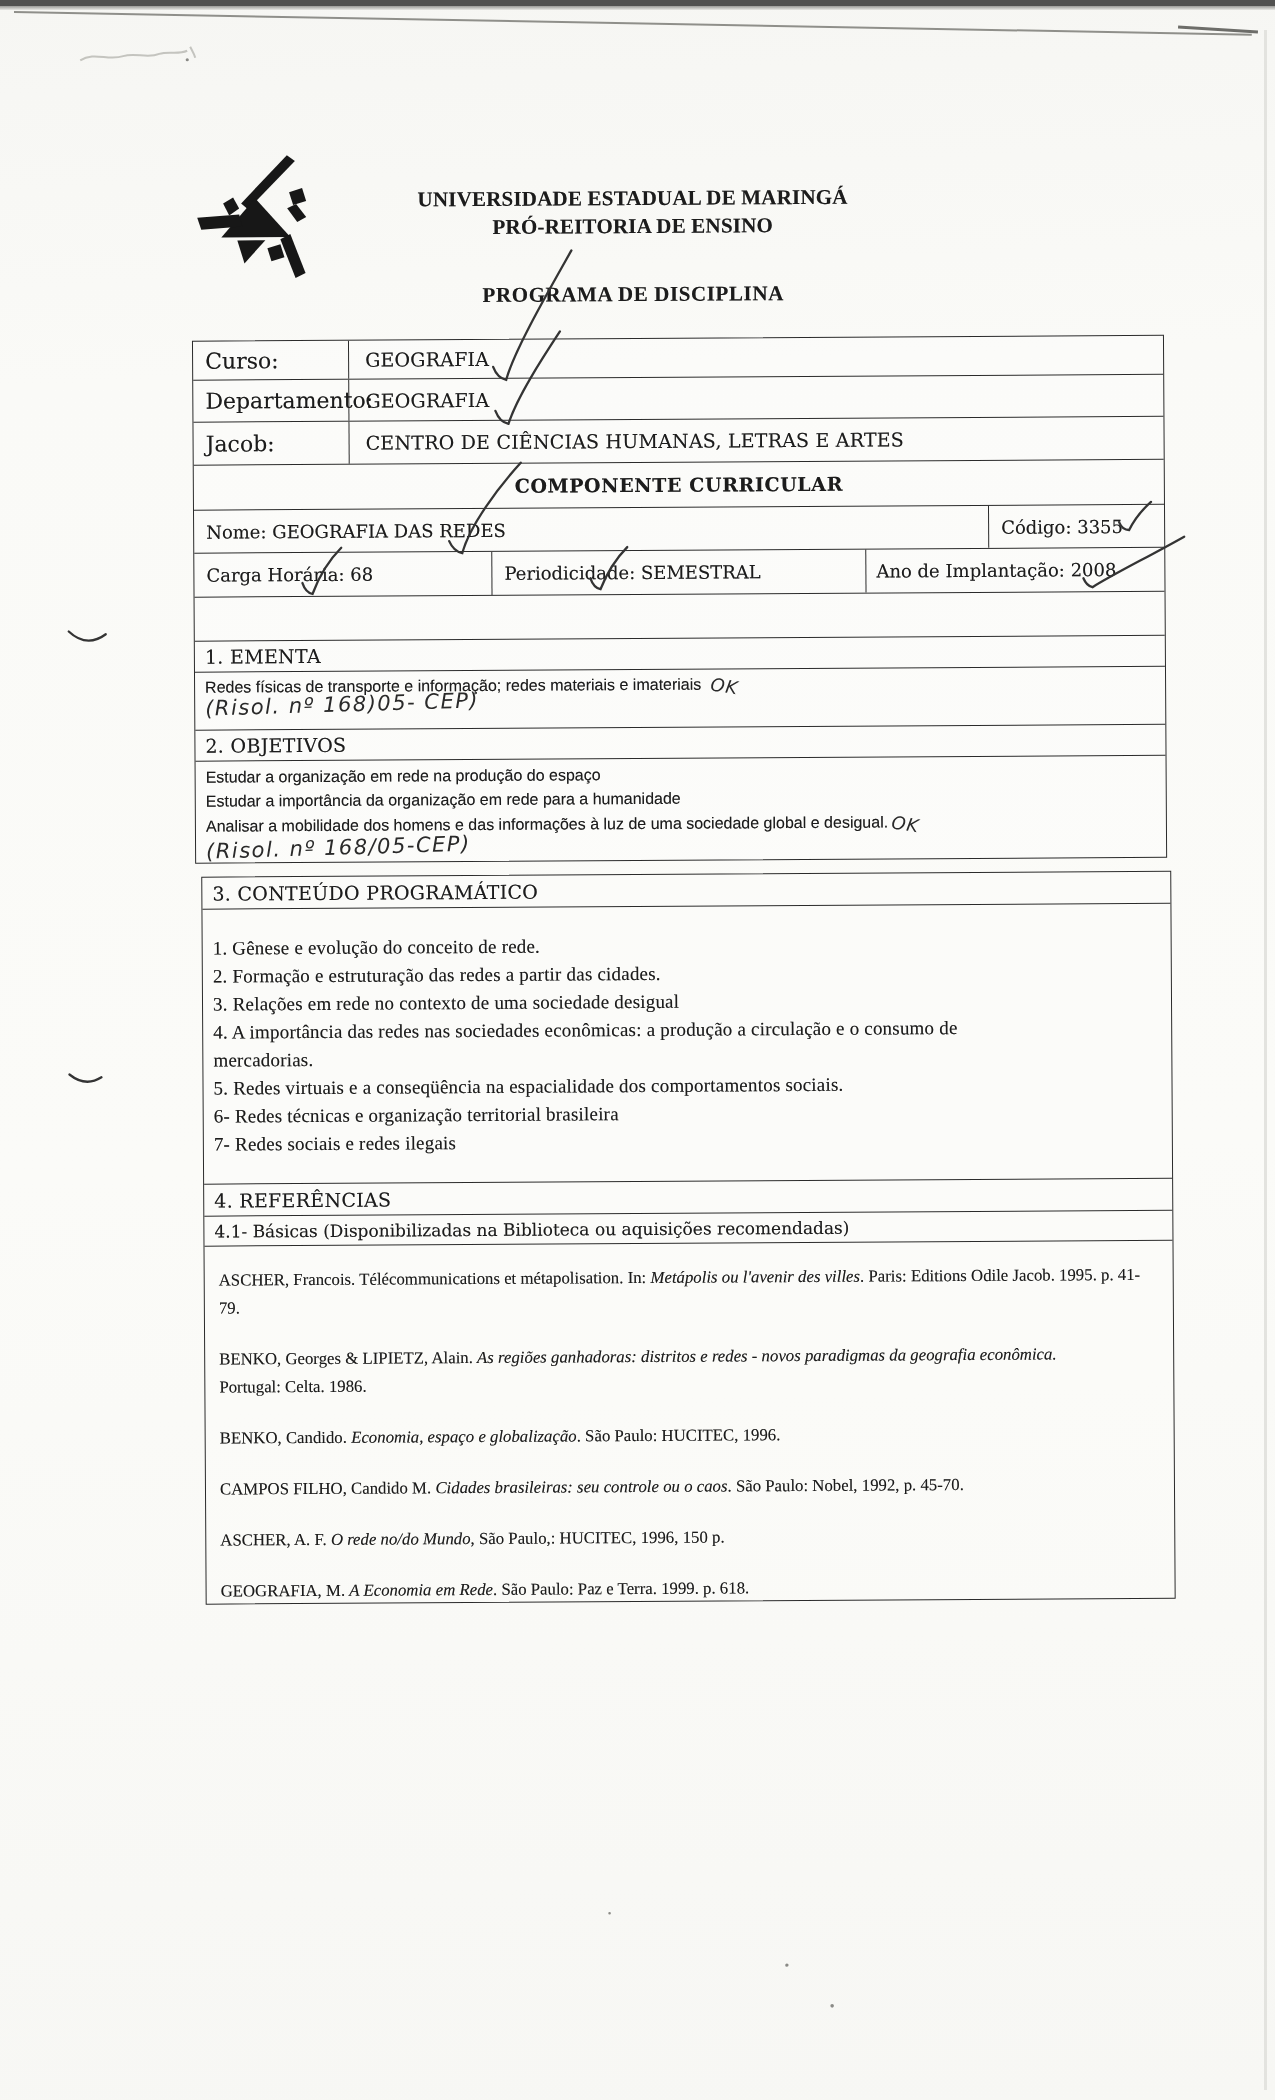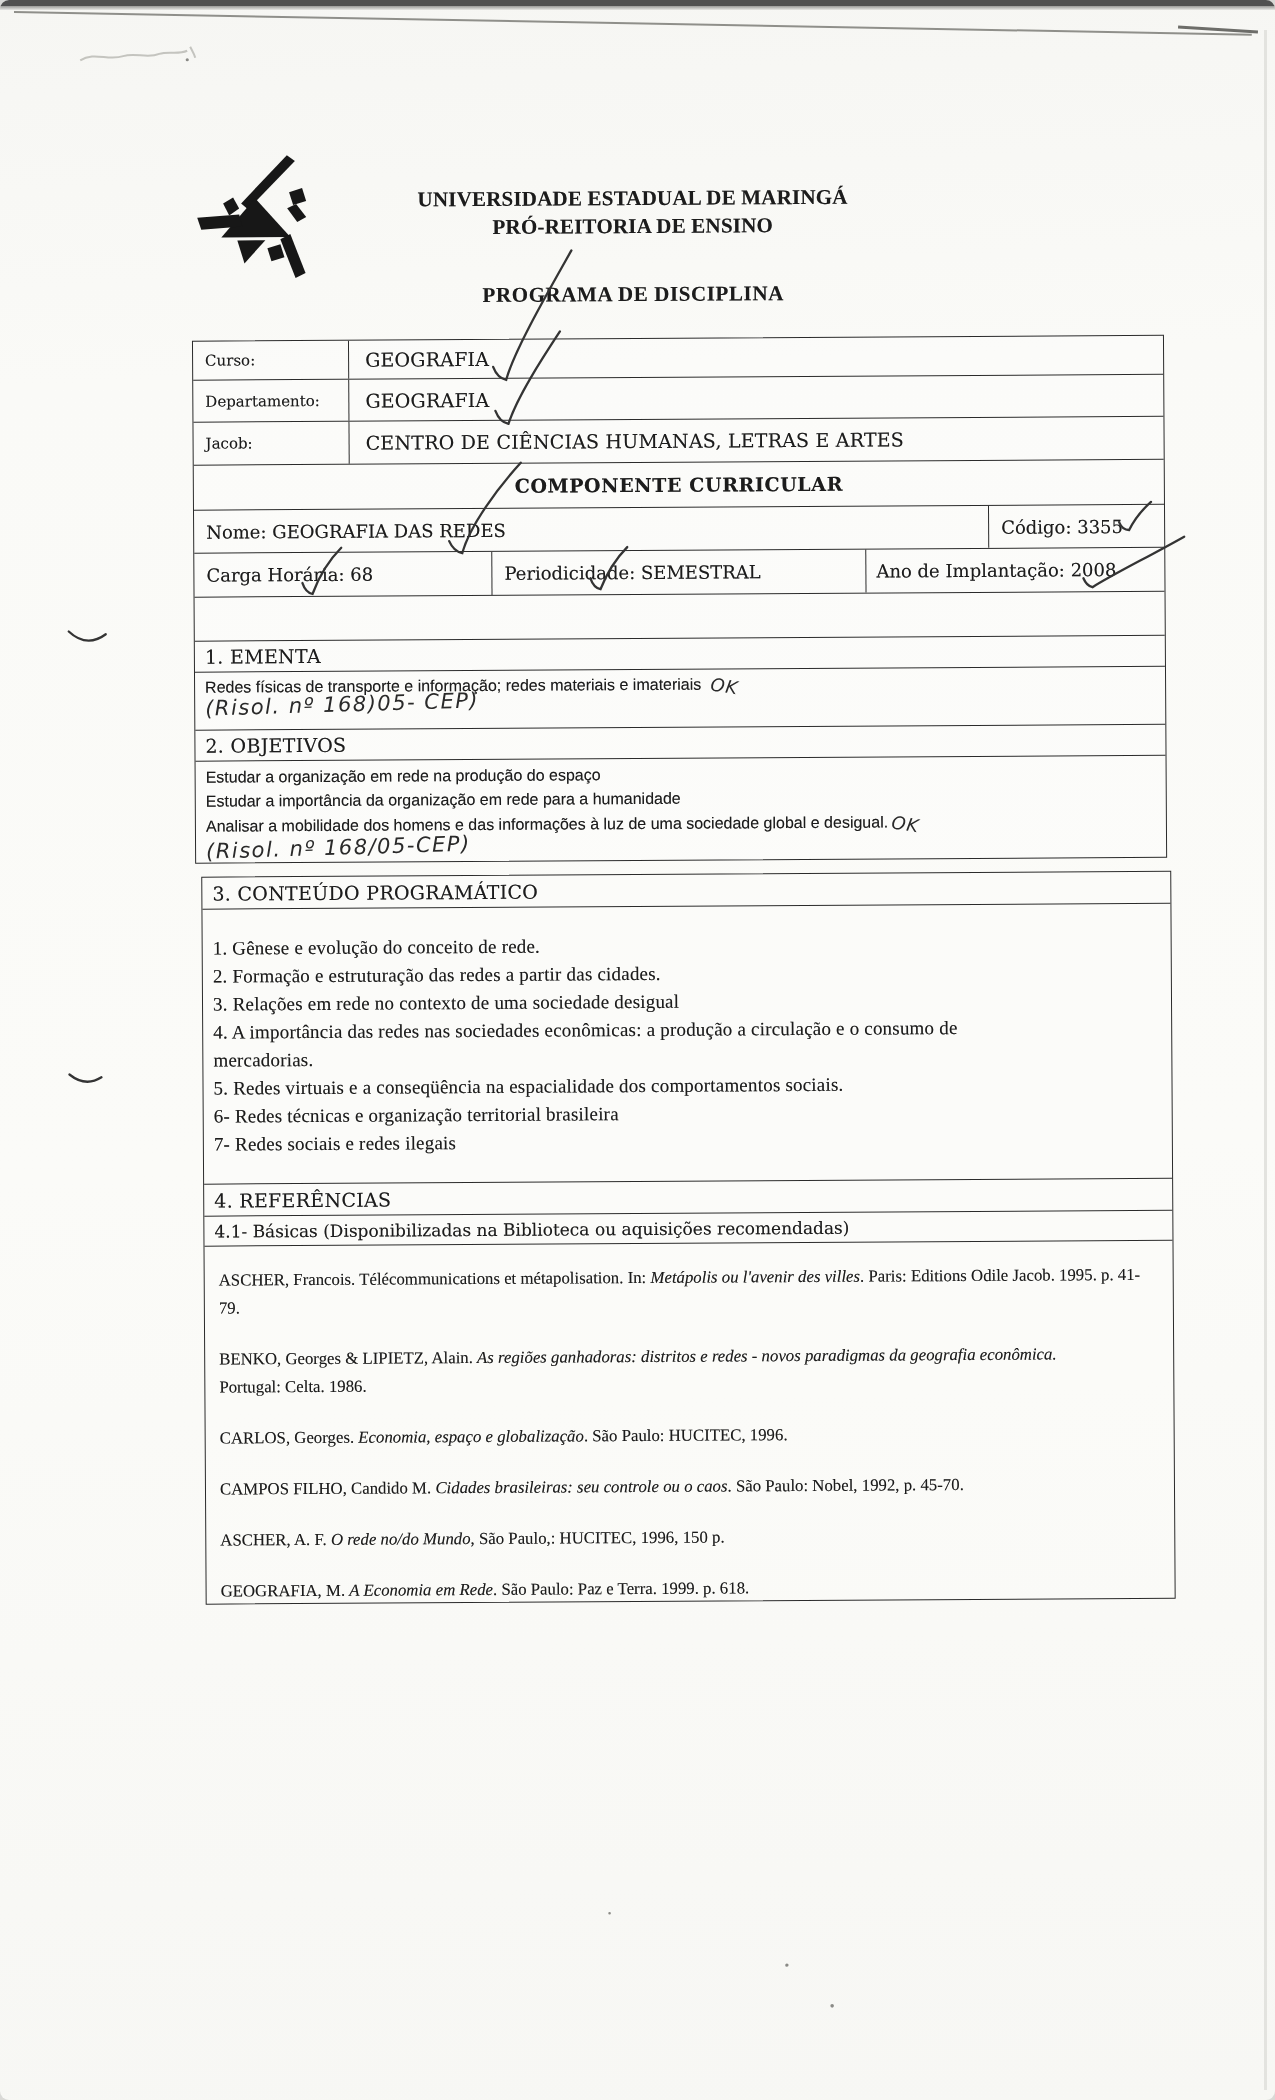--- a/index.html
+++ b/index.html
@@ -8,21 +8,20 @@
     --hand:#2a2a2a;
   }
   html,body{margin:0;padding:0;background:#d9d9d6;}
   .page{
     position:relative;
     width:1275px;height:2100px;
     background:linear-gradient(178deg,#f6f6f3 0%,#fafaf7 18%,#fbfbf8 55%,#f7f7f4 100%);
     overflow:hidden;
     color:var(--ink);
     font-family:"DejaVu Serif",serif;
-    border-radius:9px;
   }
   
   .scan-strip{position:absolute;top:0;left:0;width:1275px;height:6px;background:#515150;}
   .scan-strip2{position:absolute;top:6px;left:0;width:1275px;height:4px;background:linear-gradient(#9a9a97,#e8e8e4);}
   .scan-edge-line{position:absolute;top:11px;left:14px;width:1238px;height:2px;background:#8f8f8a;transform:rotate(1.05deg);transform-origin:left center;}
   .scan-edge-wedge{position:absolute;top:28px;left:1178px;width:80px;height:3px;background:#6d6d69;transform:rotate(3.5deg);}
   .scan-right-edge{position:absolute;top:30px;right:8px;width:3px;height:2060px;background:#e3e3df;}
   
   .sheet{position:absolute;inset:0;transform:rotate(-0.35deg);transform-origin:640px 1000px;}
   .sheet *{box-sizing:border-box;}
@@ -34,21 +33,21 @@
   .form-title{
     position:absolute;left:0;top:282px;width:1275px;text-align:center;
     font-family:"Liberation Serif",serif;font-weight:bold;font-size:21px;letter-spacing:.6px;
   }
   .logo{position:absolute;left:198px;top:146px;}
 
   
   .boxA{position:absolute;left:196px;top:338px;width:972px;border:1.6px solid var(--bd);background:rgba(255,255,255,.25);}
   .rowA{display:flex;align-items:center;}
   .rowA + .rowA{border-top:1.6px solid var(--bd);}
-  .lab-cell{width:156px;align-self:stretch;display:flex;align-items:center;padding-left:12px;border-right:1.6px solid var(--bd);font-size:15px;}
+  .lab-cell{width:156px;align-self:stretch;display:flex;align-items:center;padding-left:12px;border-right:1.6px solid var(--bd);font-size:22px;}
   .val-cell{flex:1;padding-left:16px;font-size:19px;letter-spacing:.2px;}
   .h-curso{height:38px}.h-dept{height:42px}.h-centro{height:43px}
   .comp-row{height:45px;justify-content:center;font-weight:bold;font-size:19px;letter-spacing:.6px;}
   .nome-row{height:43px;}
   .nome-cell{flex:1;padding-left:12px;font-size:18px;}
   .codigo-cell{width:176px;align-self:stretch;display:flex;align-items:center;border-left:1.6px solid var(--bd);padding-left:12px;font-size:18px;}
   .carga-row{height:44px;}
   .carga-cell{width:297px;padding-left:12px;font-size:18px;}
   .period-cell{width:374px;align-self:stretch;display:flex;align-items:center;border-left:1.6px solid var(--bd);padding-left:12px;font-size:18px;}
   .ano-cell{flex:1;align-self:stretch;display:flex;align-items:center;border-left:1.6px solid var(--bd);padding-left:10px;font-size:18px;}
@@ -172,21 +171,21 @@
         <div class="soft">mercadorias.</div>
         <div class="soft">5. Redes virtuais e a conseqüência na espacialidade dos comportamentos sociais.</div>
         <div class="soft">6- Redes técnicas e organização territorial brasileira</div>
         <div class="soft">7- Redes sociais e redes ilegais</div>
       </div>
       <div class="hdr4 soft">4. REFERÊNCIAS</div>
       <div class="hdr41 soft">4.1- Básicas (Disponibilizadas na Biblioteca ou aquisições recomendadas)</div>
       <div class="refs-body">
         <div class="ref w1 soft"><span>ASCHER, Francois. Télécommunications et métapolisation. In: </span><span class="it">Metápolis ou l'avenir des villes</span><span>. Paris: Editions Odile Jacob. 1995. p. 41-79.</span></div>
         <div class="ref w2 soft"><span>BENKO, Georges &amp; LIPIETZ, Alain. </span><span class="it">As regiões ganhadoras: distritos e redes - novos paradigmas da geografia econômica.</span><span> Portugal: Celta. 1986.</span></div>
-        <div class="ref soft"><span>CARLOS, Georges. </span><span class="it">Economia, espaço e globalização</span><span>. São Paulo: HUCITEC, 1996.</span></div>
+        <div class="ref soft"><span>BENKO, Candido. </span><span class="it">Economia, espaço e globalização</span><span>. São Paulo: HUCITEC, 1996.</span></div>
         <div class="ref soft"><span>CAMPOS FILHO, Candido M. </span><span class="it">Cidades brasileiras: seu controle ou o caos</span><span>. São Paulo: Nobel, 1992, p. 45-70.</span></div>
         <div class="ref soft"><span>ASCHER, A. F. </span><span class="it">O rede no/do Mundo</span><span>, São Paulo,: HUCITEC, 1996, 150 p.</span></div>
         <div class="ref soft"><span>GEOGRAFIA, M. </span><span class="it">A Economia em Rede</span><span>. São Paulo: Paz e Terra. 1999. p. 618.</span></div>
       </div>
     </div>
 
     <svg class="ink" width="1275" height="2100" viewBox="0 0 1275 2100">
       <g fill="none" stroke="#343434" stroke-width="2.3" stroke-linecap="round">
         <path d="M497,366 c3,8 8,12 13,13 C518,350 552,292 576,250"></path>
         <path d="M499,410 c3,8 8,12 13,13 C521,396 546,358 564,331"></path>

